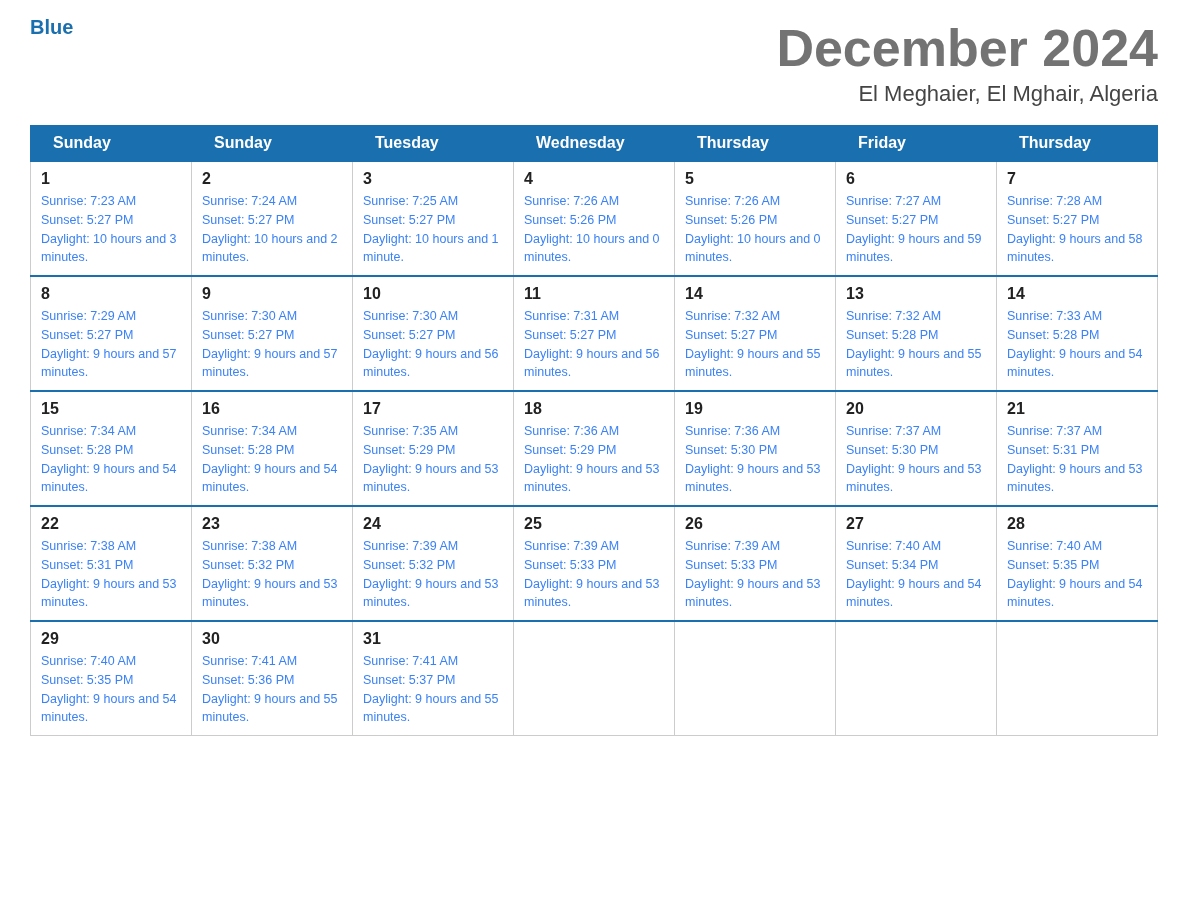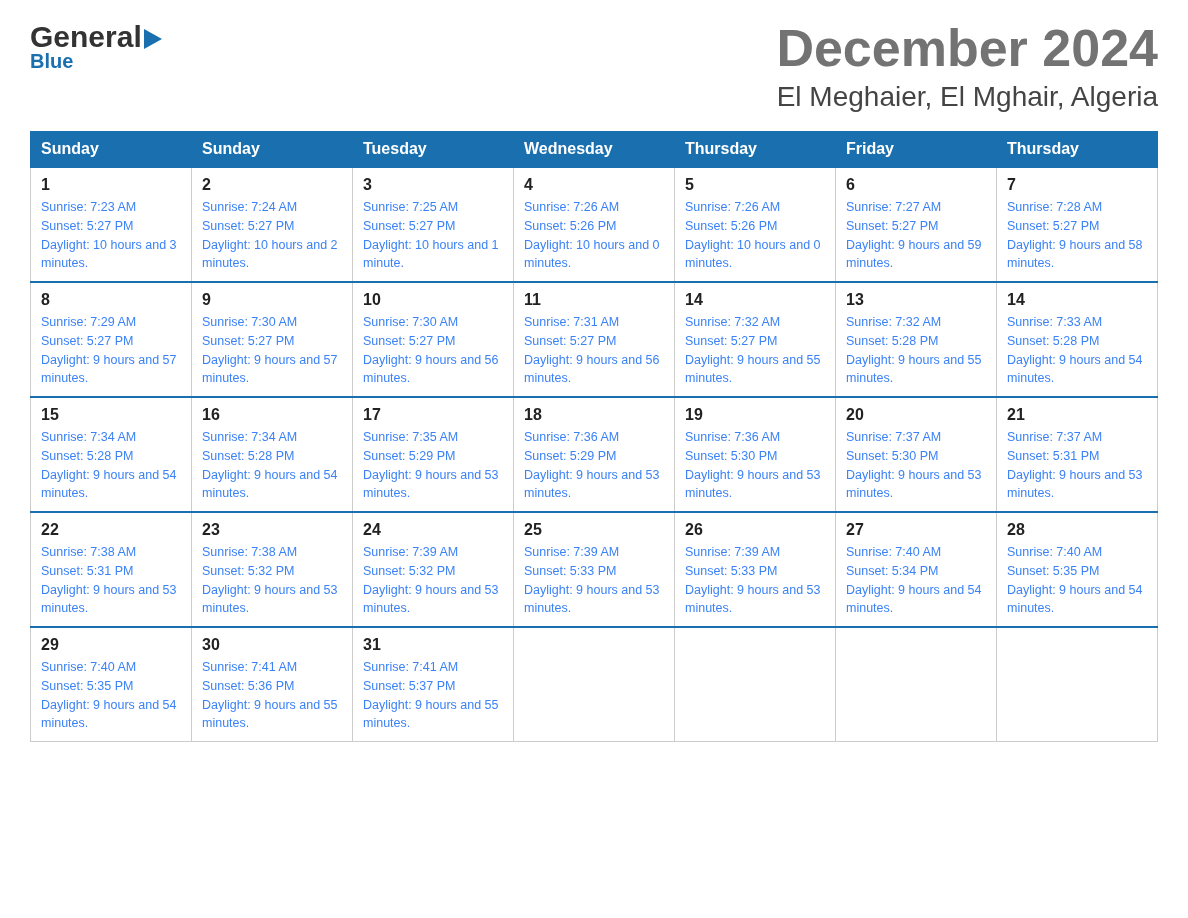--- a/index.html
+++ b/index.html
@@ -30,35 +30,35 @@
     .title-block {
       text-align: right;
     }
     .month-title {
       font-size: 52px;
       font-weight: bold;
       color: #737373;
       line-height: 1.1;
     }
     .location-title {
-      font-size: 28px;
+      font-size: 22px;
       color: #444;
       margin-top: 4px;
     }
     table {
       width: 100%;
       border-collapse: collapse;
       table-layout: fixed;
     }
     thead tr th {
       background-color: #1a6faf;
       color: #ffffff;
       font-size: 16px;
       font-weight: bold;
-      padding: 8px 10px;
+      padding: 8px 22px;
       text-align: left;
       border: 1px solid #1a6faf;
     }
     tbody tr td {
       vertical-align: top;
       padding: 8px 10px;
       border: 1px solid #ccc;
       border-top: 2px solid #1a6faf;
       font-size: 13px;
       color: #333;
@@ -83,26 +83,20 @@
       display: flex;
       align-items: center;
       gap: 0;
     }
   </style>
 </head>
 <body>
 
 <div class="header">
   <div class="logo">
-    <div class="logo-wrapper">
-      <span style="font-size:30px;font-weight:bold;color:#333;font-family:Arial,sans-serif;">General</span>
-      <svg width="18" height="20" viewBox="0 0 18 20" style="margin-left:2px;margin-top:4px;">
-        <polygon points="0,0 18,10 0,20" fill="#1a6faf"></polygon>
-      </svg>
-    </div>
     <div class="logo-line2">Blue</div>
   </div>
   <div class="title-block">
     <div class="month-title">December 2024</div>
     <div class="location-title">El Meghaier, El Mghair, Algeria</div>
   </div>
 </div>
 
 <table>
   <thead>

